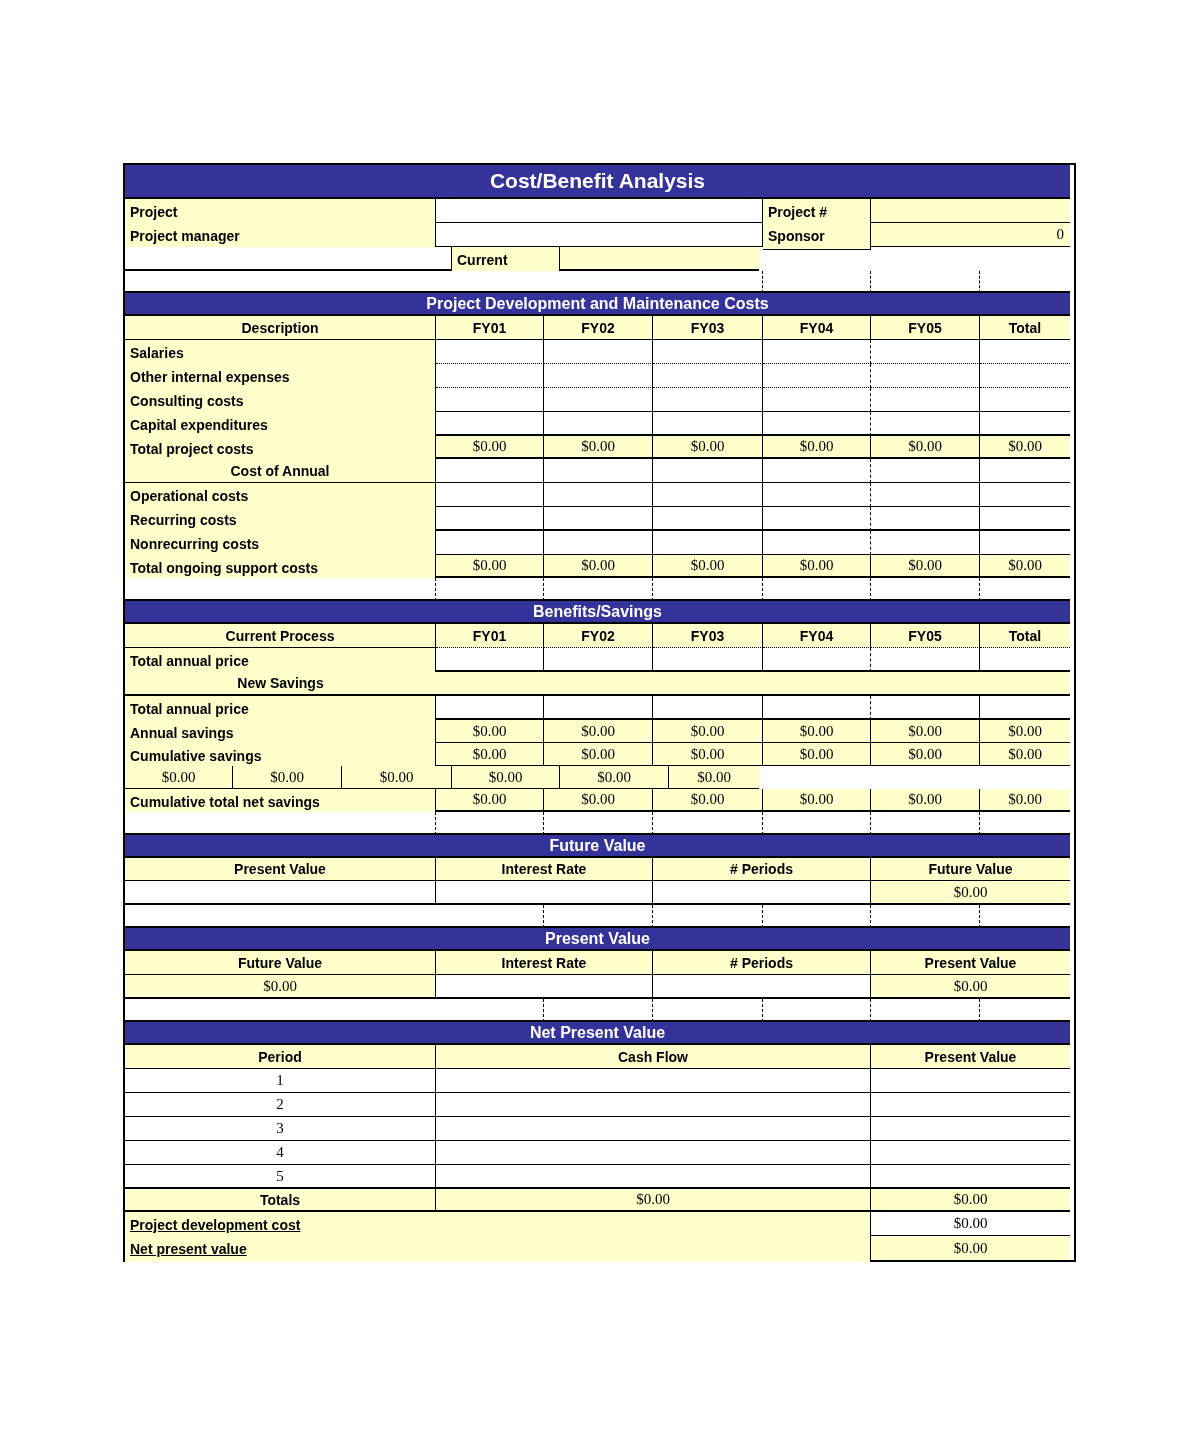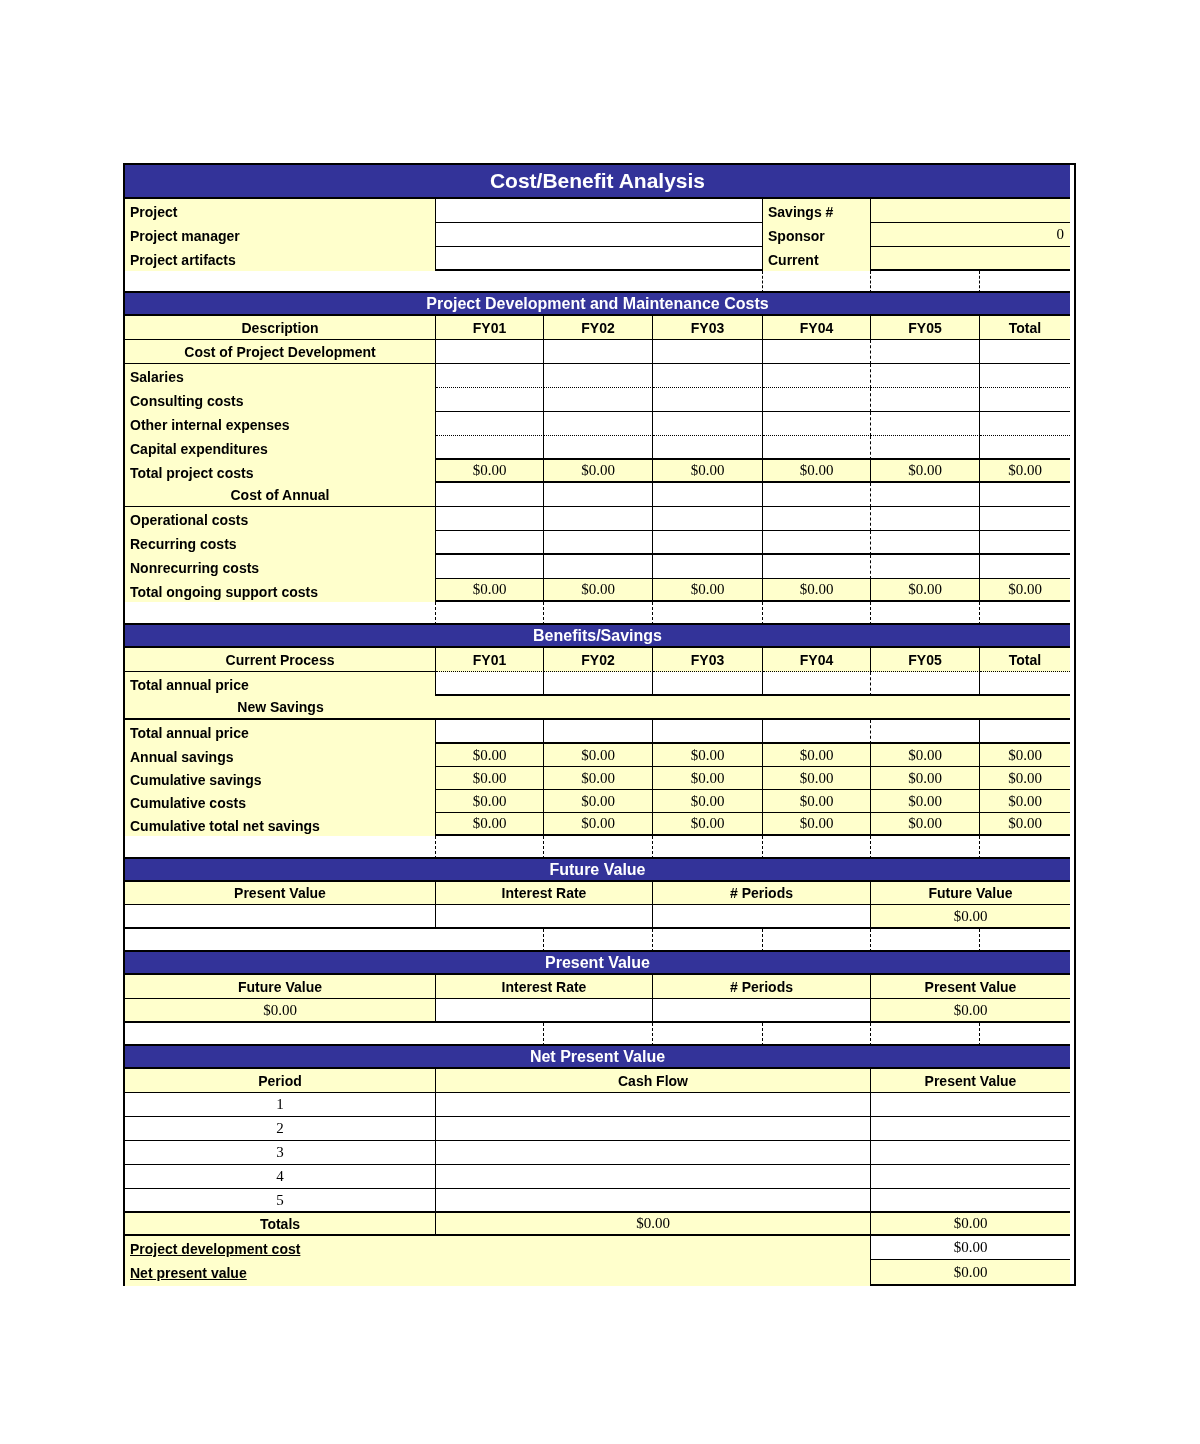--- a/index.html
+++ b/index.html
@@ -38,31 +38,30 @@
 <div class="page">
   <div class="sheet">
 
     <div class="row h34 bb2">
       <div class="cell blue titletext w945">Cost/Benefit Analysis</div>
     </div>
 
     <div class="row">
       <div class="cell y lbl w311">Project</div>
       <div class="cell w w327"></div>
-      <div class="cell y lbl w108">Savings #</div>
+      <div class="cell y lbl w108">Project #</div>
       <div class="cell y valr w199"></div>
     </div>
     <div class="row">
       <div class="cell y lbl w311">Project manager</div>
       <div class="cell w w327"></div>
       <div class="cell y lbl w108">Sponsor</div>
       <div class="cell y valr w199">0</div>
     </div>
     <div class="row bb2">
-      <div class="cell y lbl w311">Project artifacts</div>
       <div class="cell w w327"></div>
       <div class="cell y lbl w108">Current</div>
       <div class="cell y valr w199"></div>
     </div>
 
     <div class="row h22 spacer">
       <div class="cell w638"></div>
       <div class="cell w108"></div>
       <div class="cell w109"></div>
       <div class="cell w90"></div>
@@ -72,57 +71,48 @@
       <div class="cell blue w945">Project Development and Maintenance Costs</div>
     </div>
     <div class="row">
       <div class="cell y lbl ctr w311">Description</div>
       <div class="cell y lbl ctr w108">FY01</div>
       <div class="cell y lbl ctr w109">FY02</div>
       <div class="cell y lbl ctr w110">FY03</div>
       <div class="cell y lbl ctr w108">FY04</div>
       <div class="cell y lbl ctr w109">FY05</div>
       <div class="cell y lbl ctr w90">Total</div>
-    </div>
-    <div class="row">
-      <div class="cell y lbl ctr w311">Cost of Project Development</div>
-      <div class="cell w w108"></div>
-      <div class="cell w w109"></div>
-      <div class="cell w w110"></div>
-      <div class="cell w w108 dr"></div>
-      <div class="cell w w109"></div>
-      <div class="cell w w90"></div>
     </div>
     <div class="row dotb">
       <div class="cell y lbl w311">Salaries</div>
       <div class="cell w w108 d"></div>
       <div class="cell w w109 d"></div>
       <div class="cell w w110 d"></div>
       <div class="cell w w108 d dr"></div>
       <div class="cell w w109 d"></div>
       <div class="cell w w90 d"></div>
     </div>
-    <div class="row">
-      <div class="cell y lbl w311">Consulting costs</div>
-      <div class="cell w w108"></div>
-      <div class="cell w w109"></div>
-      <div class="cell w w110"></div>
-      <div class="cell w w108 dr"></div>
-      <div class="cell w w109"></div>
-      <div class="cell w w90"></div>
-    </div>
     <div class="row dotb">
       <div class="cell y lbl w311">Other internal expenses</div>
       <div class="cell w w108 d"></div>
       <div class="cell w w109 d"></div>
       <div class="cell w w110 d"></div>
       <div class="cell w w108 d dr"></div>
       <div class="cell w w109 d"></div>
       <div class="cell w w90 d"></div>
     </div>
+    <div class="row">
+      <div class="cell y lbl w311">Consulting costs</div>
+      <div class="cell w w108"></div>
+      <div class="cell w w109"></div>
+      <div class="cell w w110"></div>
+      <div class="cell w w108 dr"></div>
+      <div class="cell w w109"></div>
+      <div class="cell w w90"></div>
+    </div>
     <div class="row bb2">
       <div class="cell y lbl w311">Capital expenditures</div>
       <div class="cell w w108"></div>
       <div class="cell w w109"></div>
       <div class="cell w w110"></div>
       <div class="cell w w108 dr"></div>
       <div class="cell w w109"></div>
       <div class="cell w w90"></div>
     </div>
     <div class="row h23 bb2">
@@ -237,21 +227,20 @@
     <div class="row h23">
       <div class="cell y lbl w311">Cumulative savings</div>
       <div class="cell y val w108">$0.00</div>
       <div class="cell y val w109">$0.00</div>
       <div class="cell y val w110">$0.00</div>
       <div class="cell y val w108">$0.00</div>
       <div class="cell y val w109">$0.00</div>
       <div class="cell y val w90">$0.00</div>
     </div>
     <div class="row h23">
-      <div class="cell y lbl w311">Cumulative costs</div>
       <div class="cell y val w108">$0.00</div>
       <div class="cell y val w109">$0.00</div>
       <div class="cell y val w110">$0.00</div>
       <div class="cell y val w108">$0.00</div>
       <div class="cell y val w109">$0.00</div>
       <div class="cell y val w90">$0.00</div>
     </div>
     <div class="row h23 bb2">
       <div class="cell y lbl w311">Cumulative total net savings</div>
       <div class="cell y val w108">$0.00</div>

